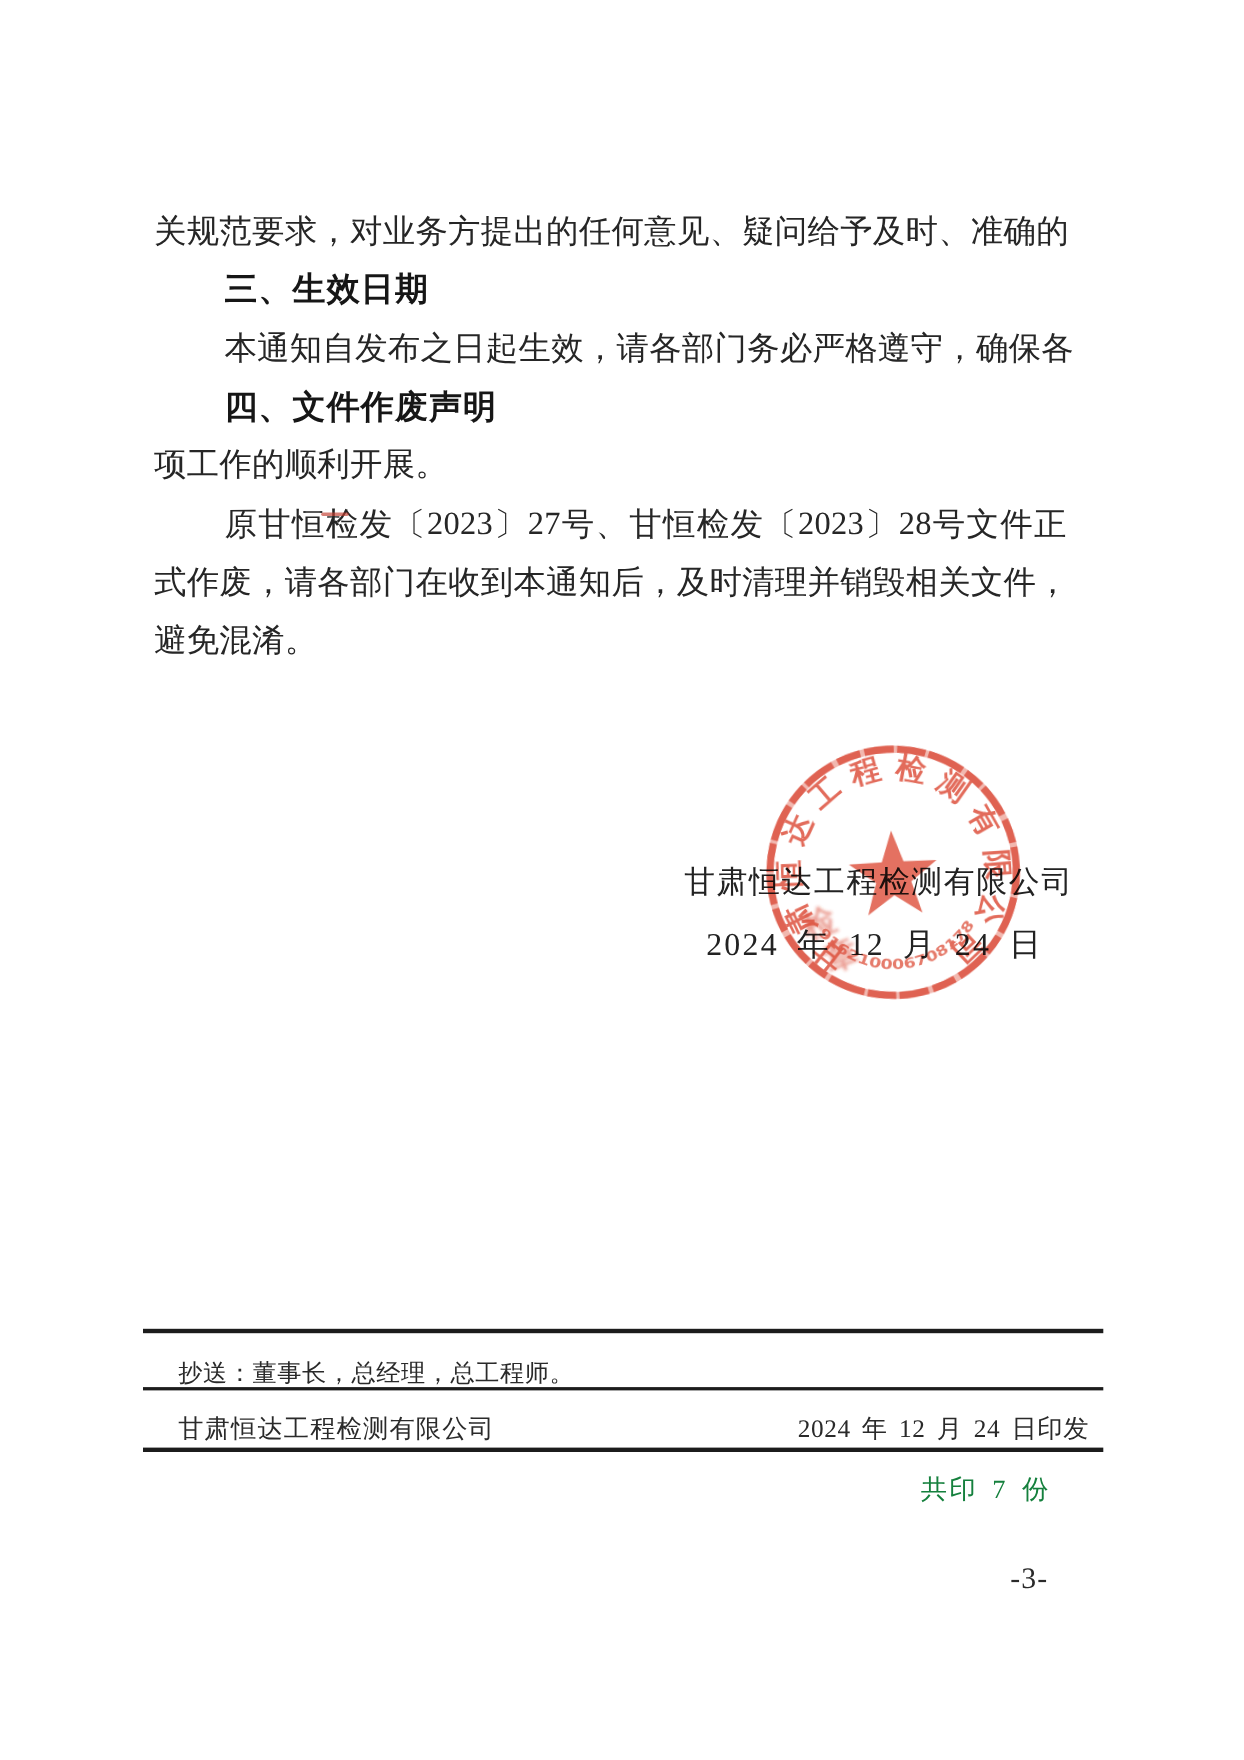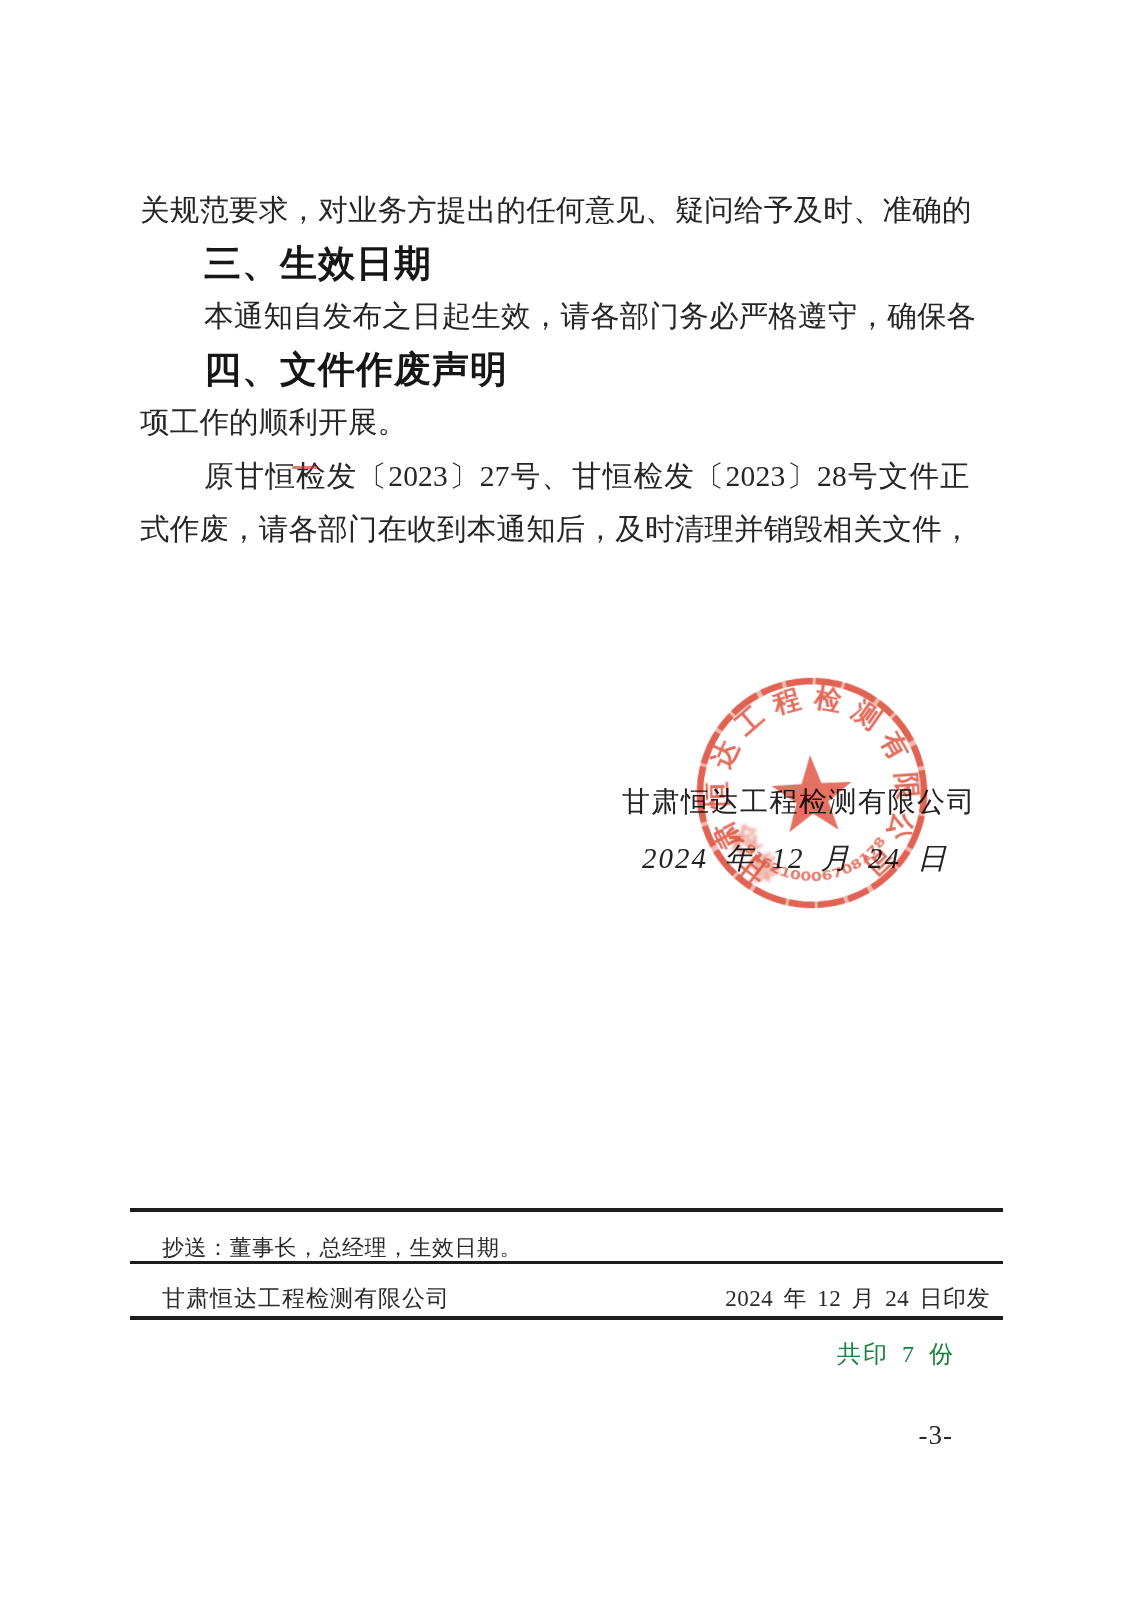--- a/index.html
+++ b/index.html
@@ -6,26 +6,26 @@
   #page{
     position:relative;width:1131px;height:1600px;background:#ffffff;overflow:hidden;
     font-family:"Liberation Serif","DejaVu Serif",serif;color:#262626;
   }
   
   #doc-body{position:absolute;left:140px;top:184px;width:830px;}
   .line{height:53.2px;display:flex;align-items:center;white-space:pre;}
   .line.fill{justify-content:space-between;}
   .line.indent{padding-left:64px;}
   .line.body{font-size:29.5px;letter-spacing:0.2px;}
-  .line.heading{font-size:37px;font-weight:bold;color:#161616;
+  .line.heading{font-size:30px;font-weight:bold;color:#161616;
     font-family:Liberation Mono, monospace;letter-spacing:1px;}
   .line .tok{display:inline-block;}
   
   #sig-company{position:absolute;left:622px;top:783px;font-size:28px;letter-spacing:1.5px;color:#222;}
-  #sig-date{position:absolute;left:642px;top:839px;font-size:29px;letter-spacing:2px;word-spacing:7px;color:#222;font-style:italic;}
+  #sig-date{position:absolute;left:642px;top:839px;font-size:29px;letter-spacing:2px;word-spacing:7px;color:#222;}
   
   #seal{position:absolute;left:692px;top:673px;width:240px;height:240px;
     mix-blend-mode:multiply;opacity:0.93;transform:rotate(-3deg);}
   
   #red-artifact{position:absolute;left:292px;top:466px;width:25px;height:3px;
     background:#c23b2c;opacity:0.65;border-radius:2px;}
   
   .rule{position:absolute;left:130px;width:873px;background:#1c1c1c;}
   #rule-top{top:1208px;height:4px;}
   #rule-mid{top:1261px;height:3px;}
@@ -44,20 +44,21 @@
 <div id="page">
 
   <div id="doc-body">
       <div class="line body fill"><span class="tok">关</span><span class="tok">规</span><span class="tok">范</span><span class="tok">要</span><span class="tok">求</span><span class="tok">，</span><span class="tok">对</span><span class="tok">业</span><span class="tok">务</span><span class="tok">方</span><span class="tok">提</span><span class="tok">出</span><span class="tok">的</span><span class="tok">任</span><span class="tok">何</span><span class="tok">意</span><span class="tok">见</span><span class="tok">、</span><span class="tok">疑</span><span class="tok">问</span><span class="tok">给</span><span class="tok">予</span><span class="tok">及</span><span class="tok">时</span><span class="tok">、</span><span class="tok">准</span><span class="tok">确</span><span class="tok">的</span></div>
       <div class="line heading indent">三、生效日期</div>
       <div class="line body fill indent"><span class="tok">本</span><span class="tok">通</span><span class="tok">知</span><span class="tok">自</span><span class="tok">发</span><span class="tok">布</span><span class="tok">之</span><span class="tok">日</span><span class="tok">起</span><span class="tok">生</span><span class="tok">效</span><span class="tok">，</span><span class="tok">请</span><span class="tok">各</span><span class="tok">部</span><span class="tok">门</span><span class="tok">务</span><span class="tok">必</span><span class="tok">严</span><span class="tok">格</span><span class="tok">遵</span><span class="tok">守</span><span class="tok">，</span><span class="tok">确</span><span class="tok">保</span><span class="tok">各</span></div>
       <div class="line heading indent">四、文件作废声明</div>
       <div class="line body">项工作的顺利开展。</div>
       <div class="line body fill indent"><span class="tok">原</span><span class="tok">甘</span><span class="tok">恒</span><span class="tok">检</span><span class="tok">发</span><span class="tok">〔</span><span class="tok">2023</span><span class="tok">〕</span><span class="tok">27</span><span class="tok">号</span><span class="tok">、</span><span class="tok">甘</span><span class="tok">恒</span><span class="tok">检</span><span class="tok">发</span><span class="tok">〔</span><span class="tok">2023</span><span class="tok">〕</span><span class="tok">28</span><span class="tok">号</span><span class="tok">文</span><span class="tok">件</span><span class="tok">正</span></div>
       <div class="line body fill"><span class="tok">式</span><span class="tok">作</span><span class="tok">废</span><span class="tok">，</span><span class="tok">请</span><span class="tok">各</span><span class="tok">部</span><span class="tok">门</span><span class="tok">在</span><span class="tok">收</span><span class="tok">到</span><span class="tok">本</span><span class="tok">通</span><span class="tok">知</span><span class="tok">后</span><span class="tok">，</span><span class="tok">及</span><span class="tok">时</span><span class="tok">清</span><span class="tok">理</span><span class="tok">并</span><span class="tok">销</span><span class="tok">毁</span><span class="tok">相</span><span class="tok">关</span><span class="tok">文</span><span class="tok">件</span><span class="tok">，</span></div>
+      <div class="line body">避免混淆。</div>
     </div>
 
   <div id="red-artifact"></div>
 
   <div id="sig-company">甘肃恒达工程检测有限公司</div>
   <div id="sig-date">2024 年 12 月 24 日</div>
 
   <svg id="seal" viewBox="0 0 240 240">
     <defs>
       <filter id="soft" x="-20%" y="-20%" width="140%" height="140%">
@@ -80,21 +81,21 @@
         <textPath href="#code-path">916210006708178</textPath>
       </text>
       <g filter="url(#ghost-blur)" opacity="0.55" transform="rotate(-18 56 180)">
         <text x="56" y="172" text-anchor="middle" font-size="30" font-weight="bold" fill="#d8402c" font-family="'Liberation Sans','DejaVu Sans',sans-serif">检</text>
         <text x="64" y="206" text-anchor="middle" font-size="30" font-weight="bold" fill="#d8402c" font-family="'Liberation Sans','DejaVu Sans',sans-serif">章</text>
       </g>
     </g>
   </svg>
 
   <div id="rule-top" class="rule"></div>
-  <div id="footer-cc">抄送：董事长，总经理，生效日期。</div>
+  <div id="footer-cc">抄送：董事长，总经理，总工程师。</div>
   <div id="rule-mid" class="rule"></div>
   <div id="footer-row">
     <span id="footer-issuer">甘肃恒达工程检测有限公司</span>
     <span id="footer-printdate">2024 年 12 月 24 日印发</span>
   </div>
   <div id="rule-bot" class="rule"></div>
   <div id="footer-copies">共印 7 份</div>
   <div id="page-number">-3-</div>
 
 </div>

